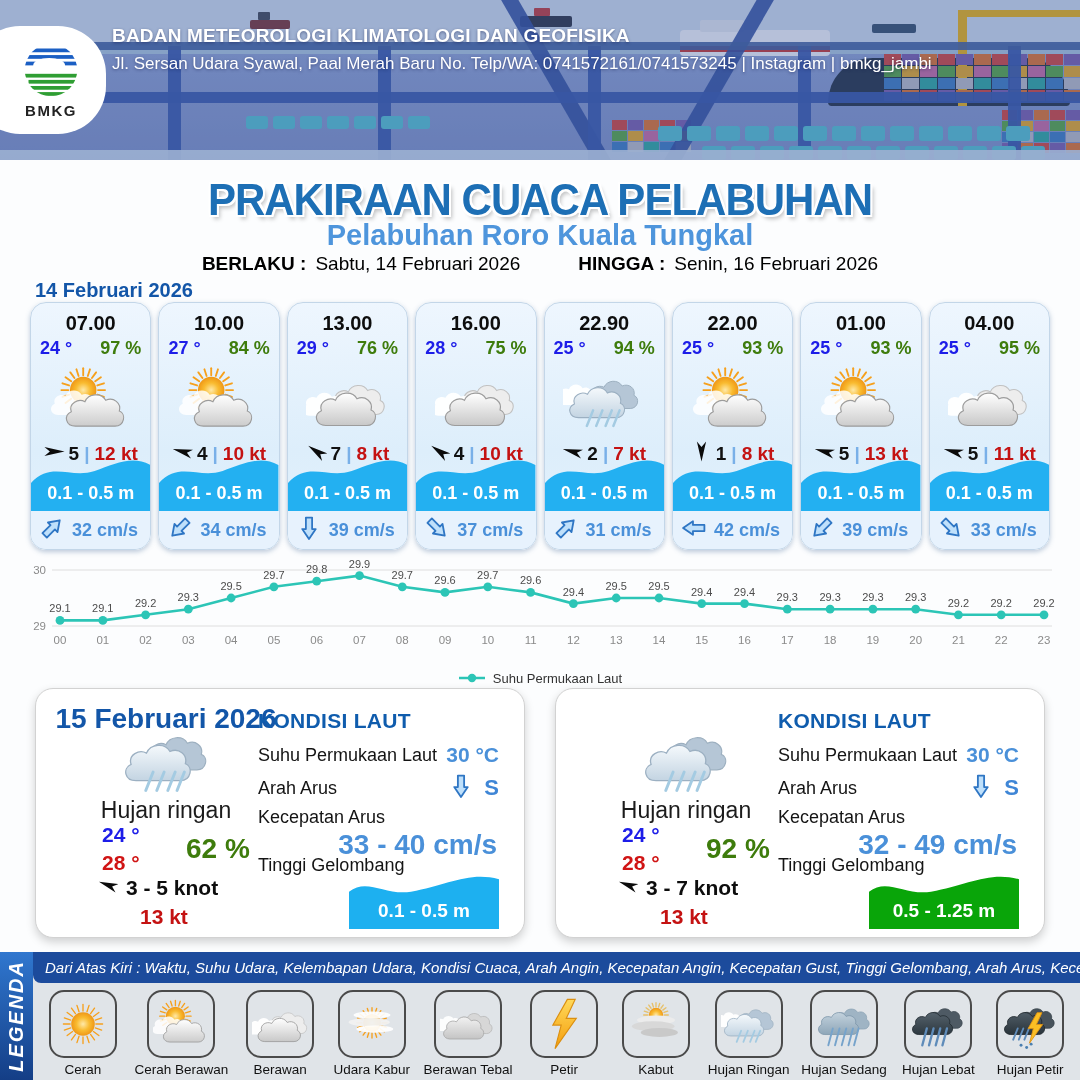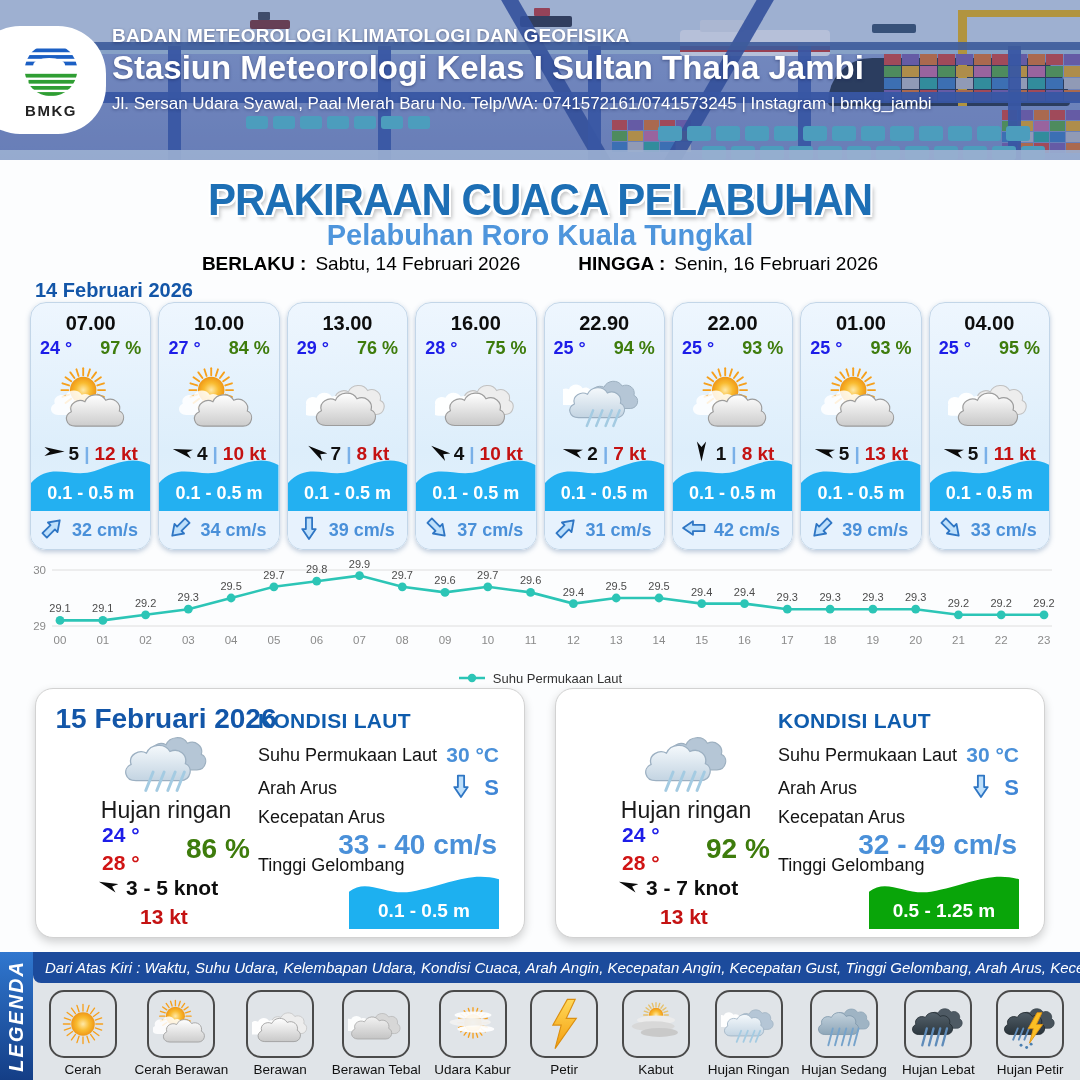--- a/index.html
+++ b/index.html
@@ -251,21 +251,20 @@
           <rect x="2" y="35" width="60" height="4" fill="#2f9e33"></rect>
           <rect x="8" y="41.5" width="50" height="4" fill="#2f9e33"></rect>
           <rect x="4" y="48" width="56" height="4" fill="#2f9e33"></rect>
           <rect x="14" y="54.5" width="40" height="4" fill="#2f9e33"></rect>
         </g>
       </svg>
       <div class="logo-txt">BMKG</div>
     </div>
     <div class="hdr-text">
       <div class="agency">BADAN METEOROLOGI KLIMATOLOGI DAN GEOFISIKA</div>
-      <div class="station">Stasiun Meteorologi Kelas I Sultan Thaha Jambi</div>
       <div class="addr">Jl. Sersan Udara Syawal, Paal Merah Baru No. Telp/WA: 0741572161/0741573245 | Instagram | bmkg_jambi</div>
     </div>
   </header>
 
   <div class="title-main">PRAKIRAAN CUACA PELABUHAN</div>
   <div class="title-sub">Pelabuhan Roro Kuala Tungkal</div>
   <div class="validity">
     <div class="grp">
       <b>BERLAKU :</b>
       <span>Sabtu, 14 Februari 2026</span>
@@ -827,21 +826,21 @@
             <path d="M22 72 C8 72 5 57 16 52 C12 40 26 33 35 38 C40 26 58 25 64 36 C75 31 86 40 83 51 C93 55 90 72 77 72 Z" fill="url(#g13)" stroke="#9cb0c2" stroke-width="1.6" transform="translate(-2,8) scale(.88)" opacity="1"></path>
             <line x1="36" y1="62" x2="28" y2="82" stroke="#a4cbe2" stroke-width="3.2" stroke-linecap="round"></line>
             <line x1="48" y1="62" x2="40" y2="82" stroke="#a4cbe2" stroke-width="3.2" stroke-linecap="round"></line>
             <line x1="60" y1="62" x2="52" y2="82" stroke="#a4cbe2" stroke-width="3.2" stroke-linecap="round"></line>
             <line x1="70" y1="62" x2="62" y2="82" stroke="#a4cbe2" stroke-width="3.2" stroke-linecap="round"></line>
           </svg>
         </div>
   <div class="dc-cond">Hujan ringan</div>
   <div class="dc-tmin">24 °</div>
   <div class="dc-tmax">28 °</div>
-  <div class="dc-hum">86 %</div>
+  <div class="dc-hum">62 %</div>
   <div class="dc-wind">
     <span><svg width="20" height="20" viewBox="0 0 100 100">
               <g transform="rotate(200 50 50)">
                 <polygon points="2,28 98,50 2,72 28,50" fill="#0b0b0b"></polygon>
               </g>
             </svg></span>
     <span>3 - 5 knot</span>
   </div>
   <div class="dc-gust">13 kt</div>
   <div class="dc-right">
@@ -1036,36 +1035,20 @@
               <path d="M22 72 C8 72 5 57 16 52 C12 40 26 33 35 38 C40 26 58 25 64 36 C75 31 86 40 83 51 C93 55 90 72 77 72 Z" fill="#ffffff" transform="translate(-13,20) scale(.68)" opacity="0.95"></path>
               <path d="M22 72 C8 72 5 57 16 52 C12 40 26 33 35 38 C40 26 58 25 64 36 C75 31 86 40 83 51 C93 55 90 72 77 72 Z" fill="url(#g18)" stroke="#9c9c9c" stroke-width="1.6" transform="translate(2,13) scale(.95)" opacity="1"></path>
             </svg>
           </div>
   <div class="leg-label">Berawan</div>
 </div>
 <div class="leg-item">
   <div class="leg-box">
             <svg viewBox="0 0 100 100">
               <defs>
-                <linearGradient id="g19" x1="0" y1="0" x2="0" y2="1">
-                  <stop offset="0" stop-color="#f2f2f2"></stop>
-                  <stop offset="1" stop-color="#c4c4c4"></stop>
-                </linearGradient>
-              </defs>
-              <path d="M22 72 C8 72 5 57 16 52 C12 40 26 33 35 38 C40 26 58 25 64 36 C75 31 86 40 83 51 C93 55 90 72 77 72 Z" fill="#d7d7d7" stroke="#b5b5b5" stroke-width="1.6" transform="translate(20,8) scale(.82)" opacity="1"></path>
-              <path d="M22 72 C8 72 5 57 16 52 C12 40 26 33 35 38 C40 26 58 25 64 36 C75 31 86 40 83 51 C93 55 90 72 77 72 Z" fill="#ffffff" transform="translate(-16,18) scale(.62)" opacity="0.9"></path>
-              <path d="M22 72 C8 72 5 57 16 52 C12 40 26 33 35 38 C40 26 58 25 64 36 C75 31 86 40 83 51 C93 55 90 72 77 72 Z" fill="url(#g19)" stroke="#a8a8a8" stroke-width="1.6" transform="translate(-2,12) scale(.9)" opacity="1"></path>
-            </svg>
-          </div>
-  <div class="leg-label">Berawan Tebal</div>
-</div>
-<div class="leg-item">
-  <div class="leg-box">
-            <svg viewBox="0 0 100 100">
-              <defs>
                 <radialGradient id="s20">
                   <stop offset="0" stop-color="#ffe9a8"></stop>
                   <stop offset=".55" stop-color="#f9bb30"></stop>
                   <stop offset="1" stop-color="#ef9716"></stop>
                 </radialGradient>
               </defs>
               <line x1="68.0" y1="48.0" x2="77.0" y2="48.0" stroke="#f6a01c" stroke-width="2.4" stroke-linecap="round"></line>
               <line x1="67.1" y1="53.6" x2="75.7" y2="56.3" stroke="#f6a01c" stroke-width="2.4" stroke-linecap="round"></line>
               <line x1="64.6" y1="58.6" x2="71.8" y2="63.9" stroke="#f6a01c" stroke-width="2.4" stroke-linecap="round"></line>
               <line x1="60.6" y1="62.6" x2="65.9" y2="69.8" stroke="#f6a01c" stroke-width="2.4" stroke-linecap="round"></line>
@@ -1085,20 +1068,36 @@
               <line x1="60.6" y1="33.4" x2="65.9" y2="26.2" stroke="#f6a01c" stroke-width="2.4" stroke-linecap="round"></line>
               <line x1="64.6" y1="37.4" x2="71.8" y2="32.1" stroke="#f6a01c" stroke-width="2.4" stroke-linecap="round"></line>
               <line x1="67.1" y1="42.4" x2="75.7" y2="39.7" stroke="#f6a01c" stroke-width="2.4" stroke-linecap="round"></line>
               <circle cx="50" cy="48" r="16" fill="url(#s20)"></circle>
               <ellipse cx="50" cy="34" rx="33" ry="6.5" fill="#ffffff" opacity=".9"></ellipse>
               <ellipse cx="45" cy="47" rx="37" ry="7.5" fill="#f1f1f1" opacity=".95"></ellipse>
               <ellipse cx="55" cy="59" rx="33" ry="6.5" fill="#ffffff" opacity=".92"></ellipse>
             </svg>
           </div>
   <div class="leg-label">Udara Kabur</div>
+</div>
+<div class="leg-item">
+  <div class="leg-box">
+            <svg viewBox="0 0 100 100">
+              <defs>
+                <linearGradient id="g19" x1="0" y1="0" x2="0" y2="1">
+                  <stop offset="0" stop-color="#f2f2f2"></stop>
+                  <stop offset="1" stop-color="#c4c4c4"></stop>
+                </linearGradient>
+              </defs>
+              <path d="M22 72 C8 72 5 57 16 52 C12 40 26 33 35 38 C40 26 58 25 64 36 C75 31 86 40 83 51 C93 55 90 72 77 72 Z" fill="#d7d7d7" stroke="#b5b5b5" stroke-width="1.6" transform="translate(20,8) scale(.82)" opacity="1"></path>
+              <path d="M22 72 C8 72 5 57 16 52 C12 40 26 33 35 38 C40 26 58 25 64 36 C75 31 86 40 83 51 C93 55 90 72 77 72 Z" fill="#ffffff" transform="translate(-16,18) scale(.62)" opacity="0.9"></path>
+              <path d="M22 72 C8 72 5 57 16 52 C12 40 26 33 35 38 C40 26 58 25 64 36 C75 31 86 40 83 51 C93 55 90 72 77 72 Z" fill="url(#g19)" stroke="#a8a8a8" stroke-width="1.6" transform="translate(-2,12) scale(.9)" opacity="1"></path>
+            </svg>
+          </div>
+  <div class="leg-label">Berawan Tebal</div>
 </div>
 <div class="leg-item">
   <div class="leg-box">
             <svg viewBox="0 0 100 100">
               <defs>
                 <linearGradient id="g21" x1="0" y1="0" x2="0" y2="1">
                   <stop offset="0" stop-color="#ffd95a"></stop>
                   <stop offset="1" stop-color="#f49d0c"></stop>
                 </linearGradient>
               </defs>

